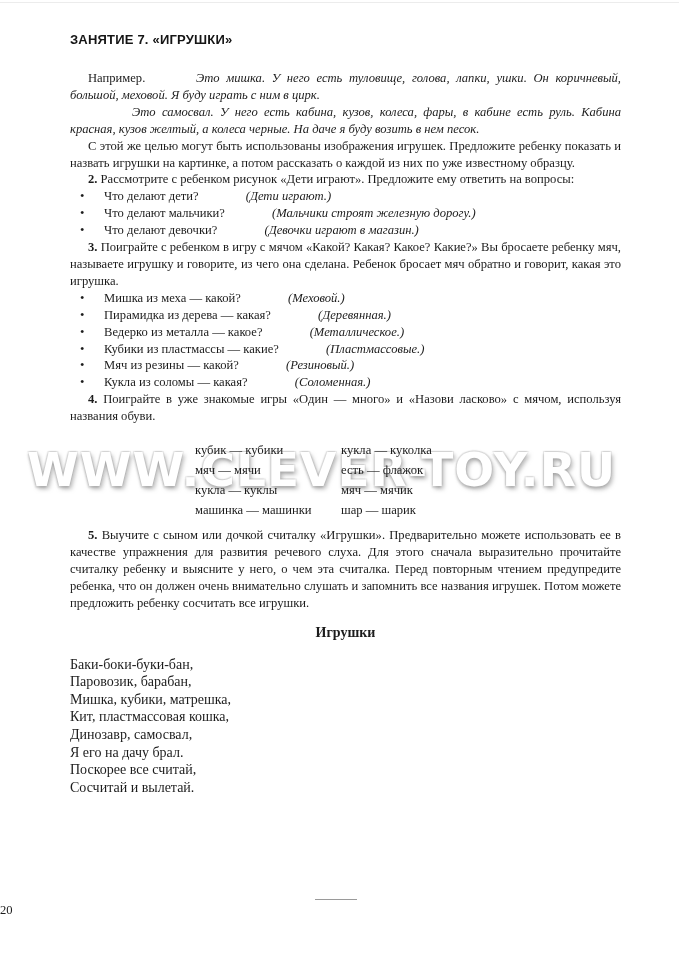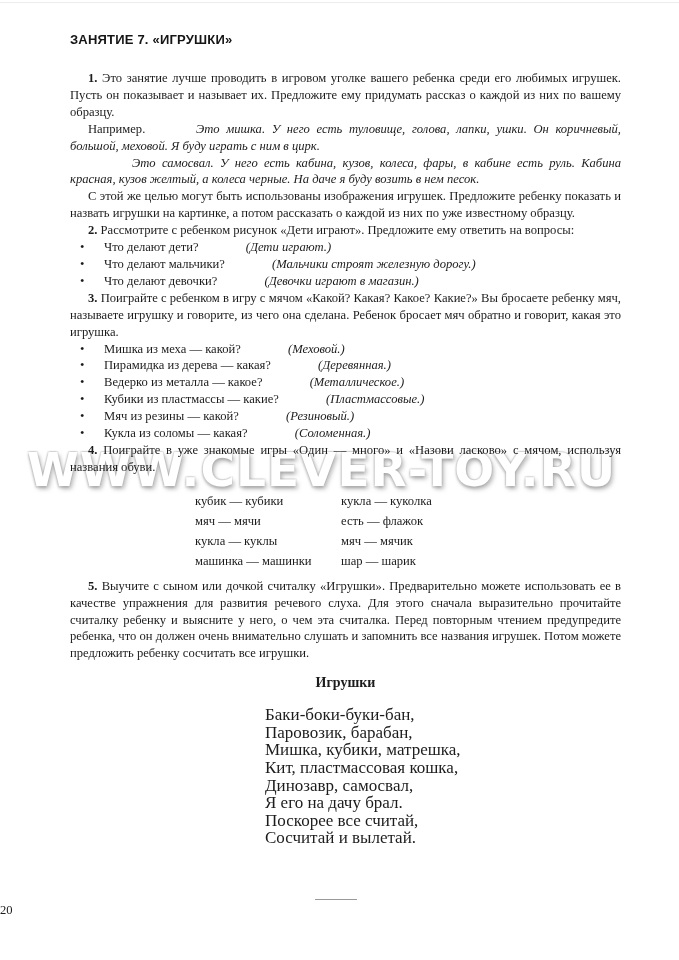--- a/index.html
+++ b/index.html
@@ -73,22 +73,21 @@
     line-height:20px;
   }
   .pairs .col-left{width:146px;}
   .poem-title{
     margin:13px 0 15px 0;
     text-align:center;
     font-size:14px;
     font-weight:bold;
   }
   .poem{
-    margin-left:195px;
-    font-size:17px;
+    font-size:14px;
     line-height:17.6px;
   }
   .footer{
     position:absolute;
     left:0;right:7px;top:899px;
     z-index:1;
   }
   .footer-rule{
     width:42px;
     margin:0 auto 3px auto;
@@ -105,21 +104,20 @@
 <body>
 
 <div class="page">
   <div class="edge-top"></div>
 
   <div class="watermark">WWW.CLEVER-TOY.RU</div>
 
   <div class="content">
     <h1 class="title">ЗАНЯТИЕ 7. «ИГРУШКИ»</h1>
 
-    <p class="para"><span class="num">1.</span><span> Это занятие лучше проводить в игровом уголке вашего ребенка среди его любимых игрушек. Пусть он показывает и называет их. Предложите ему придумать рассказ о каждой из них по вашему образцу.</span></p>
 
     <p class="para"><span>Например. </span><i>Это мишка. У него есть туловище, голова, лапки, ушки. Он коричневый, большой, меховой. Я буду играть с ним в цирк.</i></p>
 
     <p class="para"><i>Это самосвал. У него есть кабина, кузов, колеса, фары, в кабине есть руль. Кабина красная, кузов желтый, а колеса черные. На даче я буду возить в нем песок.</i></p>
 
     <p class="para">С этой же целью могут быть использованы изображения игрушек. Предложите ребенку показать и назвать игрушки на картинке, а потом рассказать о каждой из них по уже известному образцу.</p>
 
     <p class="para"><span class="num">2.</span><span> Рассмотрите с ребенком рисунок «Дети играют». Предложите ему ответить на вопросы:</span></p>
 
     <ul class="bullets">

